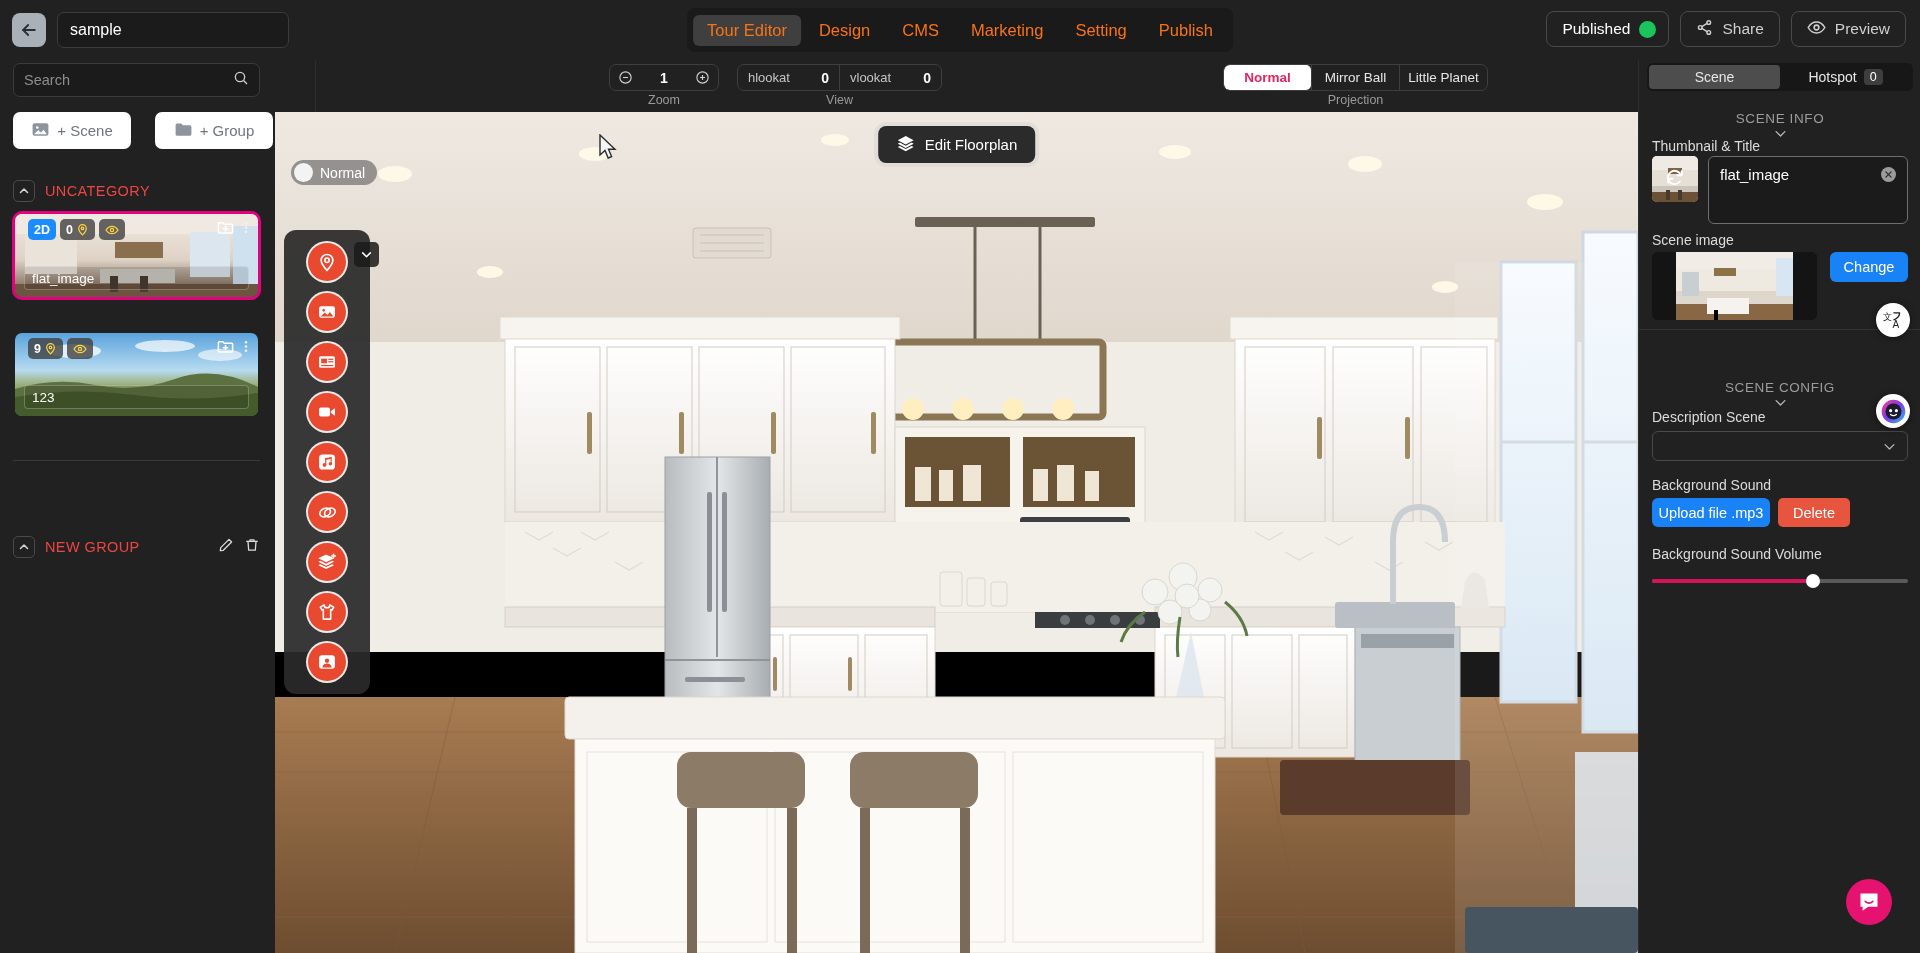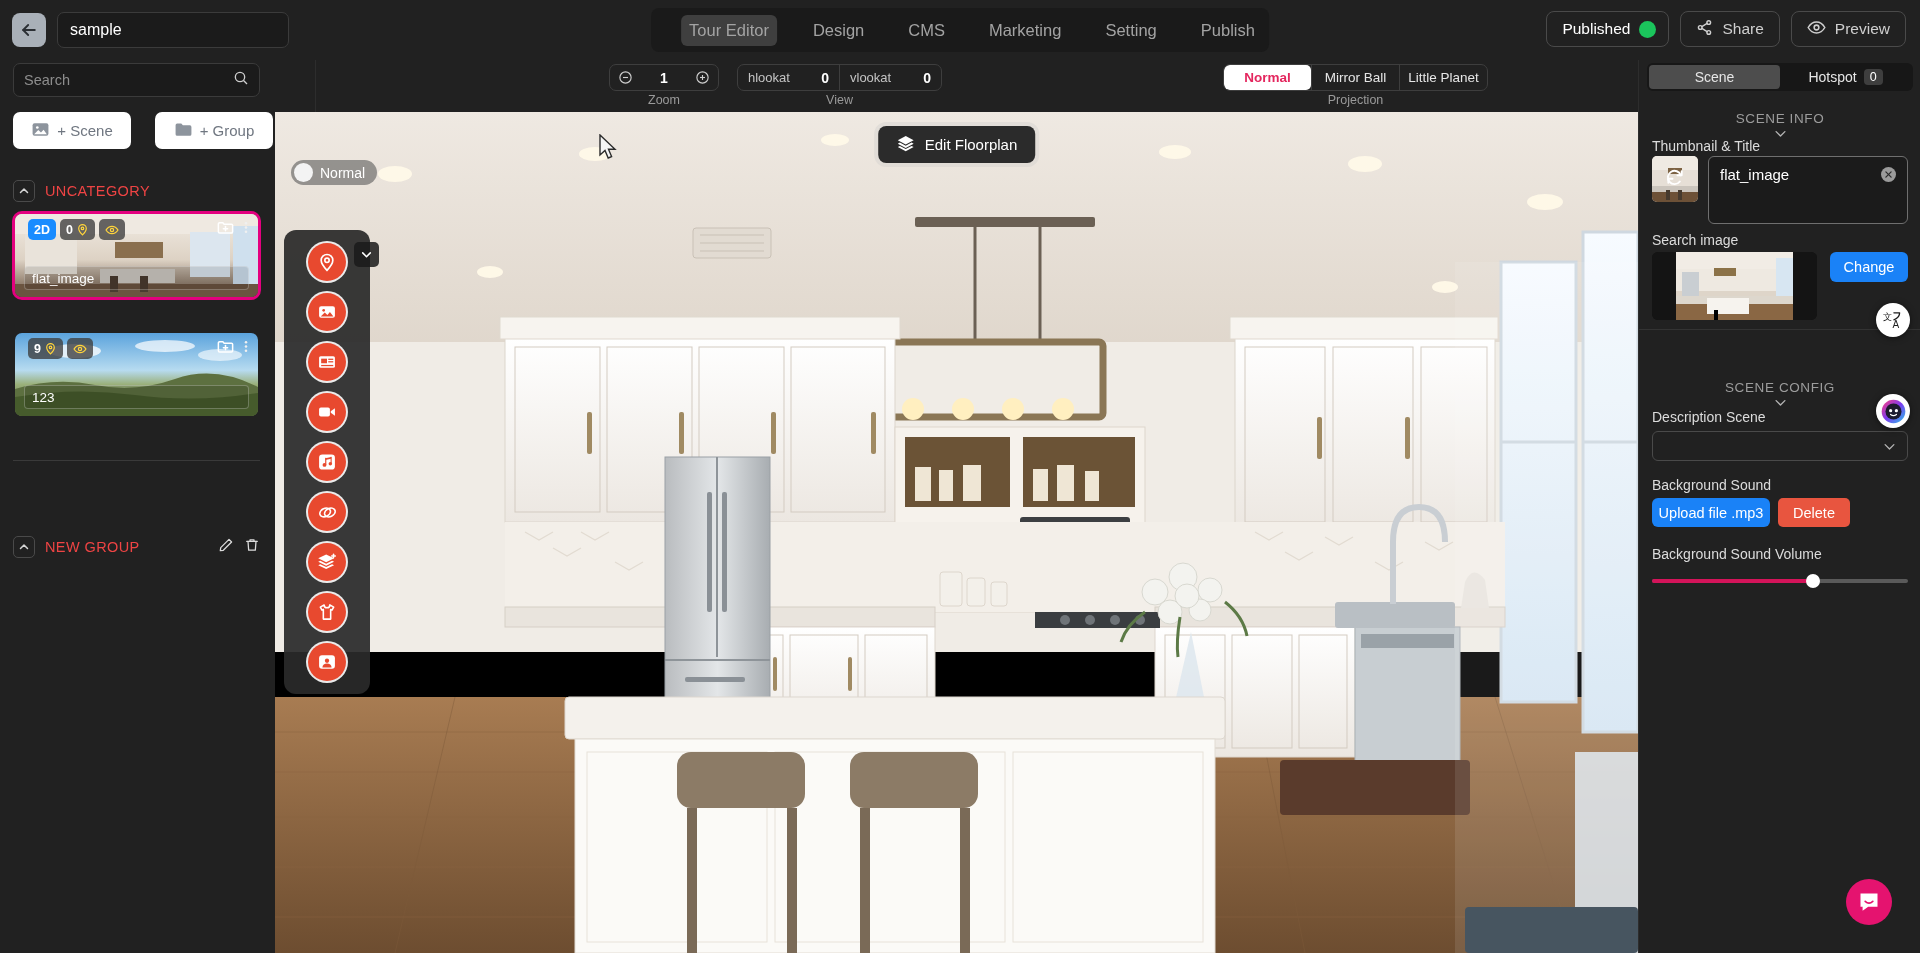--- a/index.html
+++ b/index.html
@@ -39,24 +39,23 @@
   }
   .nav-tabs {
     position: absolute; left: 50%; transform: translateX(-50%); top: 8px;
     height: 44px;
     background: #1a1a1a;
     border-radius: 8px;
     display: flex; align-items: center; padding: 5px 6px;
     gap: 4px;
   }
   .nav-tab {
-    padding: 6px 8px; border-radius: 6px;
-    font-size: 16.5px; color: #a3a3a3; cursor: pointer;
+    padding: 6px 14px; border-radius: 6px;
+    font-size: 16.5px; color: #f97316; cursor: pointer;
     white-space: nowrap;
-    margin-left: 24px;
   }
   .nav-tab.active { background: #3f3f3f; }
 
   .topbar-right {
     position: absolute; right: 14px; top: 11px;
     display: flex; align-items: center; gap: 11px;
   }
   .pill {
     height: 36px; border-radius: 8px; border: 1px solid #4a4a4a;
     display: flex; align-items: center; gap: 9px;
@@ -967,21 +966,21 @@
     <div style="position:absolute; left:69px; top:96px;">
       <textarea class="title-area" style="position: static; display: block;" placeholder="Scene title">flat_image</textarea>
       <span class="clear-x" style="top:11px;">
         <svg width="9" height="9" viewBox="0 0 24 24" stroke="#2c2c2c" stroke-width="3.2" stroke-linecap="round">
             <line x1="5" y1="5" x2="19" y2="19"></line>
             <line x1="19" y1="5" x2="5" y2="19"></line>
           </svg>
       </span>
     </div>
 
-    <div class="rp-label" style="top:172px;">Search image</div>
+    <div class="rp-label" style="top:172px;">Scene image</div>
 
     <div class="scene-img-box" style="top:192px;">
       <svg viewBox="0 0 165 68" preserveAspectRatio="none" width="165" height="68">
         <rect width="165" height="68" fill="#141414"></rect>
         <rect x="24" y="0" width="117" height="68" fill="#ded5c9"></rect>
         <rect x="24" y="0" width="117" height="18" fill="#f1ece5"></rect>
         <rect x="24" y="17" width="117" height="22" fill="#eee9e1"></rect>
         <rect x="30" y="20" width="17" height="30" fill="#c9ced2"></rect>
         <rect x="62" y="16" width="22" height="8" fill="#8b7248"></rect>
         <rect x="124" y="6" width="17" height="46" fill="#d7e6f2"></rect>

